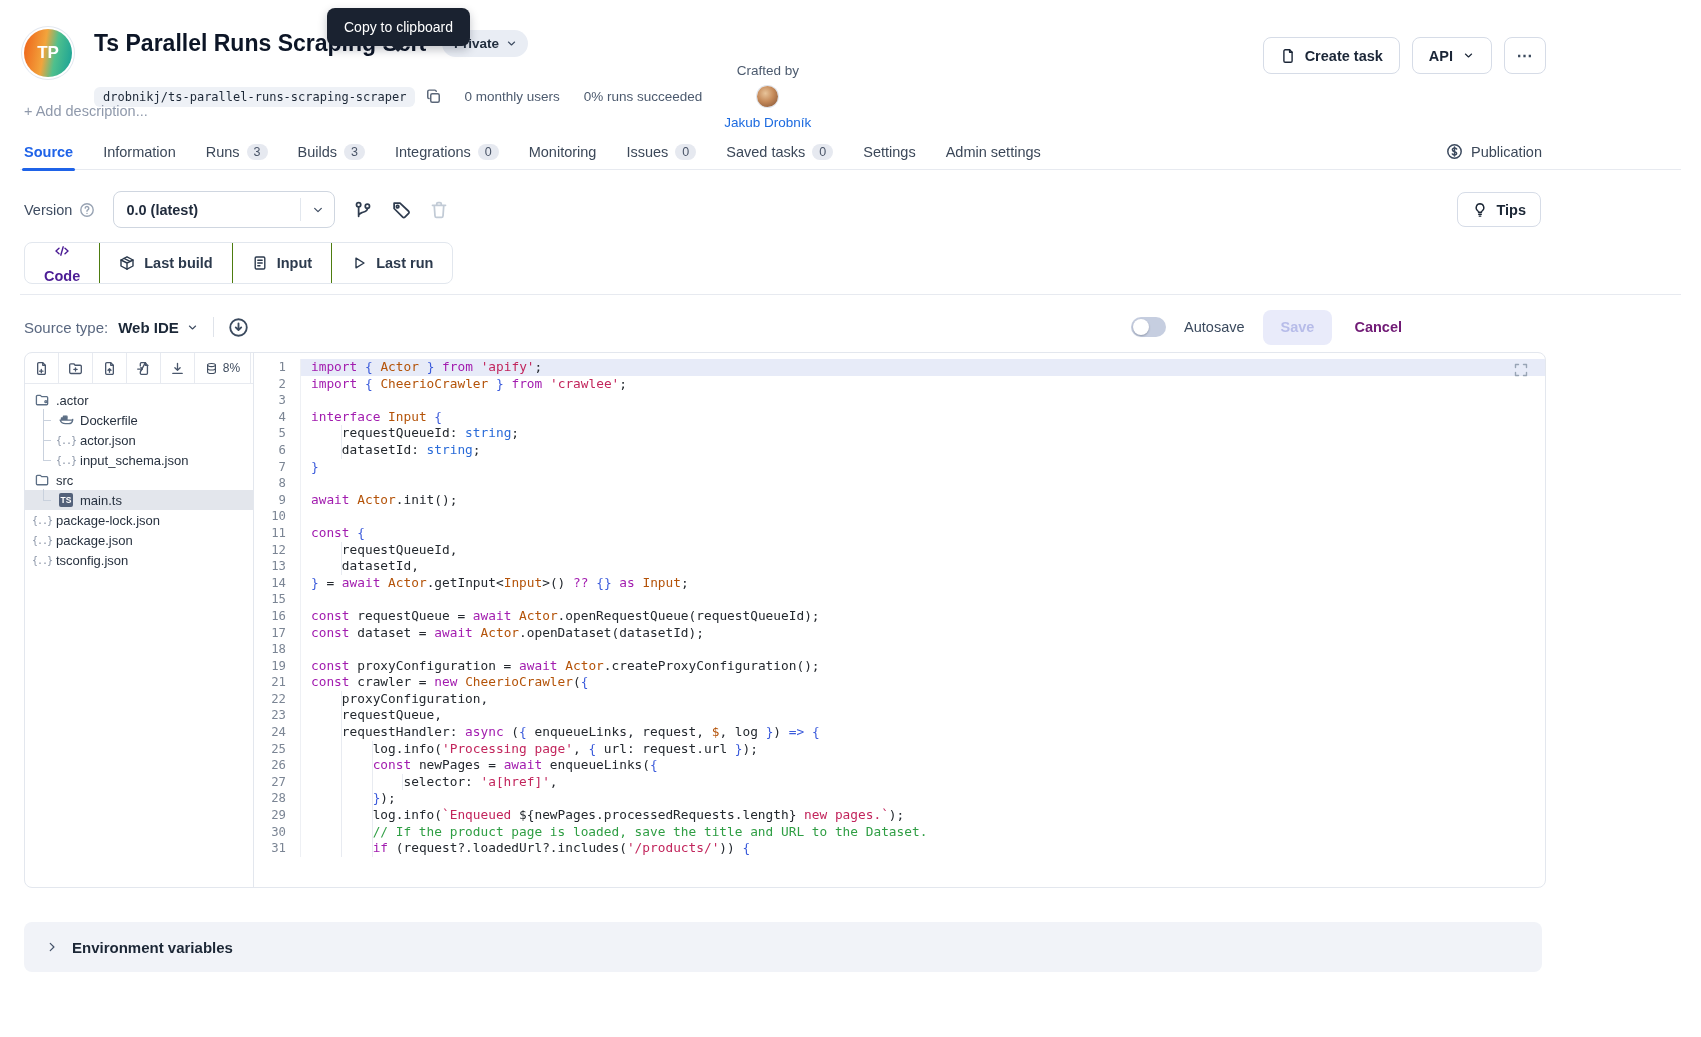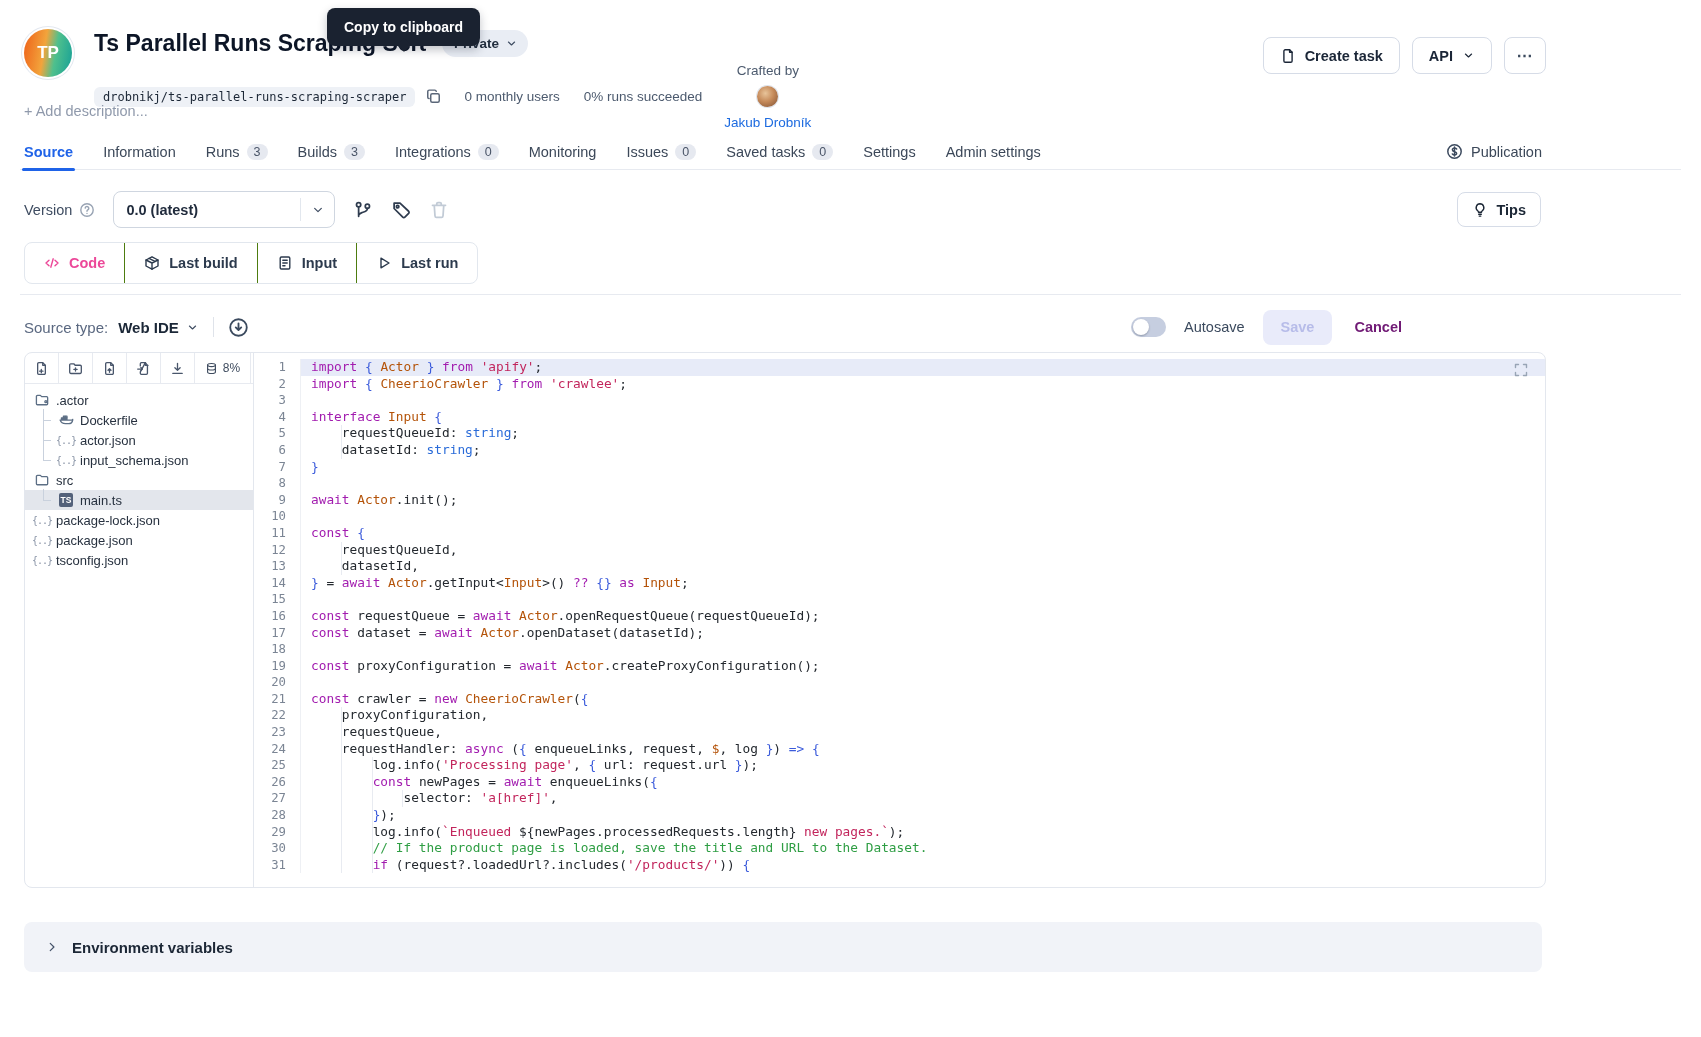--- a/index.html
+++ b/index.html
@@ -13,21 +13,21 @@
   .avatar { position:absolute; left:24px; top:29px; width:48px; height:48px; border-radius:50%;
     background:linear-gradient(100deg,#ee5f18 0%,#f2a43c 42%,#4fc08d 64%,#159f97 100%);
     display:flex; align-items:center; justify-content:center; color:#fff; font-weight:700; font-size:17px;
     box-shadow:0 0 0 2px #fff, 0 0 0 3px #e3e8f0; }
   .title-row { position:absolute; left:94px; top:30px; display:flex; align-items:center; gap:16px; }
   .actor-title { font-size:23px; font-weight:700; color:#0c1526; max-width:332px; white-space:nowrap; overflow:hidden; }
   .vis-pill { height:27px; display:flex; align-items:center; gap:6px; background:#e9edf4; border-radius:14px;
     padding:0 10px 0 12px; font-size:13.5px; font-weight:600; color:#232f3f; }
   .vis-pill .icn { width:13px; height:13px; color:#3e4c61; }
   .tooltip { position:absolute; left:327px; top:8px; z-index:6; background:#1a2230; color:#fff; font-size:14px;
-    font-weight:700; padding:11px 17px; border-radius:8px; box-shadow:0 4px 10px rgba(10,20,40,.25); white-space:nowrap; }
+    font-weight:400; padding:11px 17px; border-radius:8px; box-shadow:0 4px 10px rgba(10,20,40,.25); white-space:nowrap; }
   .tooltip::after { content:''; position:absolute; left:50%; bottom:-4px; width:10px; height:10px; background:#1a2230;
     transform:translateX(-50%) rotate(45deg); border-radius:1px; }
   .handle-row { position:absolute; left:94px; top:63px; display:flex; align-items:center; gap:10px; }
   .handle-pill { font-family:"DejaVu Sans Mono", monospace; font-size:12px; color:#1c2736; background:#eef1f6;
     border-radius:6px; padding:3px 9px; }
   .copy-btn { width:17px; height:17px; color:#5b6779; cursor:pointer; }
   .stats { display:flex; align-items:center; gap:24px; margin-left:12px; }
   .stat { font-size:13.5px; color:#4c5a6e; }
   .crafted { display:flex; align-items:center; gap:8px; margin-left:12px;flex-direction:column; }
   .crafted-label { font-size:13.5px; color:#4c5a6e; }
@@ -62,21 +62,21 @@
   .icon-btn.disabled { color:#c2cbd6; cursor:default; }
   .tips-btn { position:absolute; top:192px; right:160px; height:35px; display:flex; align-items:center; gap:8px;
     border:1px solid #d6dce7; border-radius:8px; background:#fff; padding:0 14px; font-size:14.5px; font-weight:600; color:#1c2736; cursor:pointer; }
   .tips-btn .icn { width:16px; height:16px; }
 
   
   .subtabs { position:absolute; left:24px; top:242px; display:flex; border:1px solid #e2e7ee; border-radius:8px; background:#fff; overflow:hidden; }
   .subtab { height:40px; display:flex; align-items:center; gap:9px; padding:0 19px; font-size:14.5px; font-weight:600; color:#2c3a4d; border-left:1px solid #4d7c0f; cursor:pointer; }
   .subtab:first-child { border-left:none; }
   .subtab .icn { width:16px; height:16px; }
-  .subtab.active { color:#ec4899; }
+  .subtab.active { color:#4c1d95;flex-direction:column; }
   .divider2 { position:absolute; left:20px; top:294px; width:1661px; height:1px; background:#e7eaf0; }
 
   
   .source-row { position:absolute; left:24px; top:307px; width:1518px; height:40px; display:flex; align-items:center; }
   .st-label { font-size:15px; color:#5a6880; margin-right:10px; }
   .st-value { display:flex; align-items:center; gap:7px; font-size:15px; font-weight:700; color:#1b2737; cursor:pointer; }
   .st-value .icn { width:13px; height:13px; color:#3e4c61; }
   .vsep { width:1px; height:20px; background:#dfe3ea; margin:0 14px; }
   .dl-circle { width:21px; height:21px; color:#3b4a5e; cursor:pointer; }
   .source-right { margin-left:auto; display:flex; align-items:center; gap:18px; padding-right:136px; }
@@ -556,24 +556,20 @@
           </div>
           <div class="cl">
             <span class="ln">18</span>
             <span class="cc"></span>
           </div>
           <div class="cl">
             <span class="ln">19</span>
             <span class="cc"><span class="tk-k">const</span><span class="tk-p"> proxyConfiguration = </span><span class="tk-k">await</span><span class="tk-p"> </span><span class="tk-t">Actor</span><span class="tk-p">.createProxyConfiguration();</span></span>
           </div>
           <div class="cl">
-            <span class="ln">20</span>
-            <span class="cc"></span>
-          </div>
-          <div class="cl">
             <span class="ln">21</span>
             <span class="cc"><span class="tk-k">const</span><span class="tk-p"> crawler = </span><span class="tk-k">new</span><span class="tk-p"> </span><span class="tk-t">CheerioCrawler</span><span class="tk-p">(</span><span class="tk-b">{</span></span>
           </div>
           <div class="cl">
             <span class="ln">22</span>
             <span class="cc"><span class="tk-i">    </span><span class="tk-p">proxyConfiguration,</span></span>
           </div>
           <div class="cl">
             <span class="ln">23</span>
             <span class="cc"><span class="tk-i">    </span><span class="tk-p">requestQueue,</span></span>

